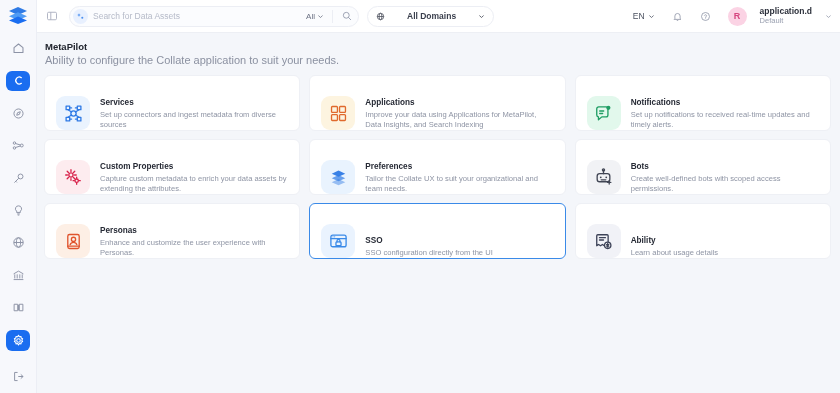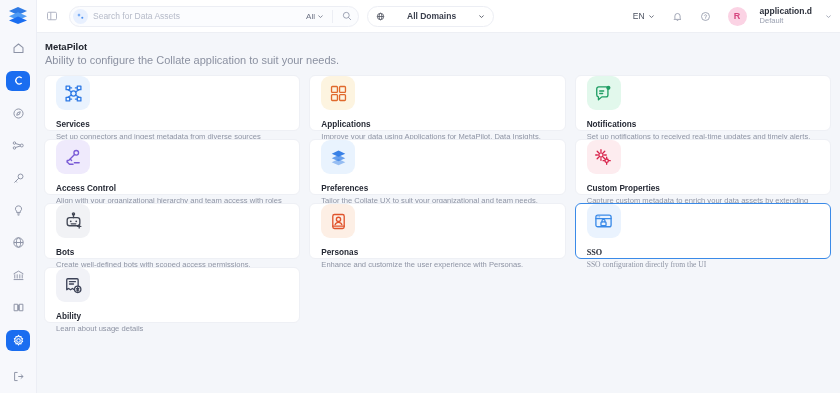--- a/index.html
+++ b/index.html
@@ -85,25 +85,24 @@
   .user-caret { color:#9298a9; margin-left:5px; display:flex; align-items:center; }
 
   
   .content { flex: 1 1 auto; padding: 8px 7px 0 5px; overflow: hidden; }
   .page-title { font-size: 9.5px; font-weight: bold; color: #22262f; margin-left: 3px; }
   .page-sub { font-size: 11px; color: #8b91a1; margin: 2px 0 9px 3px; }
 
   .grid { display: grid; grid-template-columns: repeat(3, 1fr); gap: 8px 9px; padding: 0 2px; }
   .card {
     background: #ffffff; border: 1px solid #eef0f5; border-radius: 6px;
-    height: 56px; display: flex; align-items: flex-start; gap: 10px;
+    height: 56px; display: flex; align-items: flex-end; gap: 10px;
     padding: 0 12px 0 11px;
-    flex-direction: column;
-  }
-  .card.selected { border: 1.4px solid #3a8ae8; font-family: Liberation Serif, serif; }
+  }
+  .card.selected { border: 1.4px solid #3a8ae8; }
   .card-icon {
     width: 34px; height: 34px; border-radius: 9px; flex: 0 0 34px;
     display: flex; align-items: center; justify-content: center;
   }
   .card-text { min-width: 0; }
   .card-title { font-size: 8.2px; font-weight: bold; color: #262a35; margin-bottom: 3px; }
   .card-desc { font-size: 7.6px; color: #8e94a4; line-height: 1.35; }
 
   .svgi { display: block; }
 </style>
@@ -312,57 +311,44 @@
                 <path d="M5.4 6.6 H9.2 M5.4 9 H8.2" fill="none" stroke="#1f9d63" stroke-width="1.25" stroke-linecap="round" stroke-linejoin="round"></path>
                 <circle cx="13.6" cy="3.6" r="2" fill="#1f9d63" stroke="none"></circle>
               </svg>
             </div>
             <div class="card-text">
               <div class="card-title">Notifications</div>
               <div class="card-desc">Set up notifications to received real-time updates and timely alerts.</div>
             </div>
           </div>
           <div class="card">
-            <div class="card-icon" style="background:#efeafc">
-              <svg class="svgi" width="19" height="19" viewBox="0 0 18 18">
-                <circle cx="11.6" cy="4.6" r="2.2" fill="none" stroke="#7a5bd6" stroke-width="1.25" stroke-linecap="round" stroke-linejoin="round"></circle>
-                <path d="M10 6.2 L4.4 11.8 M5.8 10.4 L7.2 11.8 M4.4 11.8 L3 11.8 L3 13.2" fill="none" stroke="#7a5bd6" stroke-width="1.25" stroke-linecap="round" stroke-linejoin="round"></path>
-                <path d="M3 13.2 L5.2 15.4 L8.6 15.4 M9.8 14 L14.4 14" fill="none" stroke="#7a5bd6" stroke-width="1.25" stroke-linecap="round" stroke-linejoin="round"></path>
-              </svg>
-            </div>
-            <div class="card-text">
-              <div class="card-title">Access Control</div>
-              <div class="card-desc">Align with your organizational hierarchy and team access with roles and policies.</div>
-            </div>
-          </div>
-          <div class="card">
-            <div class="card-icon" style="background:#e9f3fe">
-              <svg class="svgi" width="19" height="19" viewBox="0 0 18 18">
-                <path d="M9 2.4 L15.4 5.4 L9 8.4 L2.6 5.4 Z" fill="#2f7ae5" opacity="0.95" stroke="none"></path>
-                <path d="M9 6.6 L15.4 9.6 L9 12.6 L2.6 9.6 Z" fill="#2f7ae5" opacity="0.7" stroke="none"></path>
-                <path d="M9 10.4 L15.4 13.4 L9 16.4 L2.6 13.4 Z" fill="#2f7ae5" opacity="0.45" stroke="none"></path>
-              </svg>
-            </div>
-            <div class="card-text">
-              <div class="card-title">Preferences</div>
-              <div class="card-desc">Tailor the Collate UX to suit your organizational and team needs.</div>
-            </div>
-          </div>
-          <div class="card">
             <div class="card-icon" style="background:#fdecef">
               <svg class="svgi" width="19" height="19" viewBox="0 0 18 18">
                 <circle cx="6.6" cy="6.6" r="2" fill="none" stroke="#d8234b" stroke-width="1.25" stroke-linecap="round" stroke-linejoin="round"></circle>
                 <path d="M6.6 1.6 V3.2 M6.6 10 V11.6 M1.6 6.6 H3.2 M10 6.6 H11.6 M3 3 L4.2 4.2 M9 9 L10.2 10.2 M10.2 3 L9 4.2 M4.2 9 L3 10.2" fill="none" stroke="#d8234b" stroke-width="1.25" stroke-linecap="round" stroke-linejoin="round"></path>
                 <circle cx="12" cy="12" r="1.6" fill="none" stroke="#d8234b" stroke-width="1.25" stroke-linecap="round" stroke-linejoin="round"></circle>
                 <path d="M12 8.6 V9.8 M12 14.2 V15.4 M8.6 12 H9.8 M14.2 12 H15.4" fill="none" stroke="#d8234b" stroke-width="1.25" stroke-linecap="round" stroke-linejoin="round"></path>
               </svg>
             </div>
             <div class="card-text">
               <div class="card-title">Custom Properties</div>
               <div class="card-desc">Capture custom metadata to enrich your data assets by extending the attributes.</div>
+            </div>
+          </div>
+          <div class="card">
+            <div class="card-icon" style="background:#e9f3fe">
+              <svg class="svgi" width="19" height="19" viewBox="0 0 18 18">
+                <path d="M9 2.4 L15.4 5.4 L9 8.4 L2.6 5.4 Z" fill="#2f7ae5" opacity="0.95" stroke="none"></path>
+                <path d="M9 6.6 L15.4 9.6 L9 12.6 L2.6 9.6 Z" fill="#2f7ae5" opacity="0.7" stroke="none"></path>
+                <path d="M9 10.4 L15.4 13.4 L9 16.4 L2.6 13.4 Z" fill="#2f7ae5" opacity="0.45" stroke="none"></path>
+              </svg>
+            </div>
+            <div class="card-text">
+              <div class="card-title">Preferences</div>
+              <div class="card-desc">Tailor the Collate UX to suit your organizational and team needs.</div>
             </div>
           </div>
           <div class="card">
             <div class="card-icon" style="background:#f1f2f5">
               <svg class="svgi" width="19" height="19" viewBox="0 0 18 18">
                 <rect x="3" y="5.4" width="12" height="7.6" rx="2.4" fill="none" stroke="#414654" stroke-width="1.25" stroke-linecap="round" stroke-linejoin="round"></rect>
                 <path d="M9 2.4 V5.4" fill="none" stroke="#414654" stroke-width="1.25" stroke-linecap="round" stroke-linejoin="round"></path>
                 <circle cx="9" cy="1.9" r="1" fill="none" stroke="#414654" stroke-width="1.25" stroke-linecap="round" stroke-linejoin="round"></circle>
                 <circle cx="6.4" cy="8.8" r="0.85" fill="#414654" stroke="none"></circle>
                 <circle cx="11.6" cy="8.8" r="0.85" fill="#414654" stroke="none"></circle>

